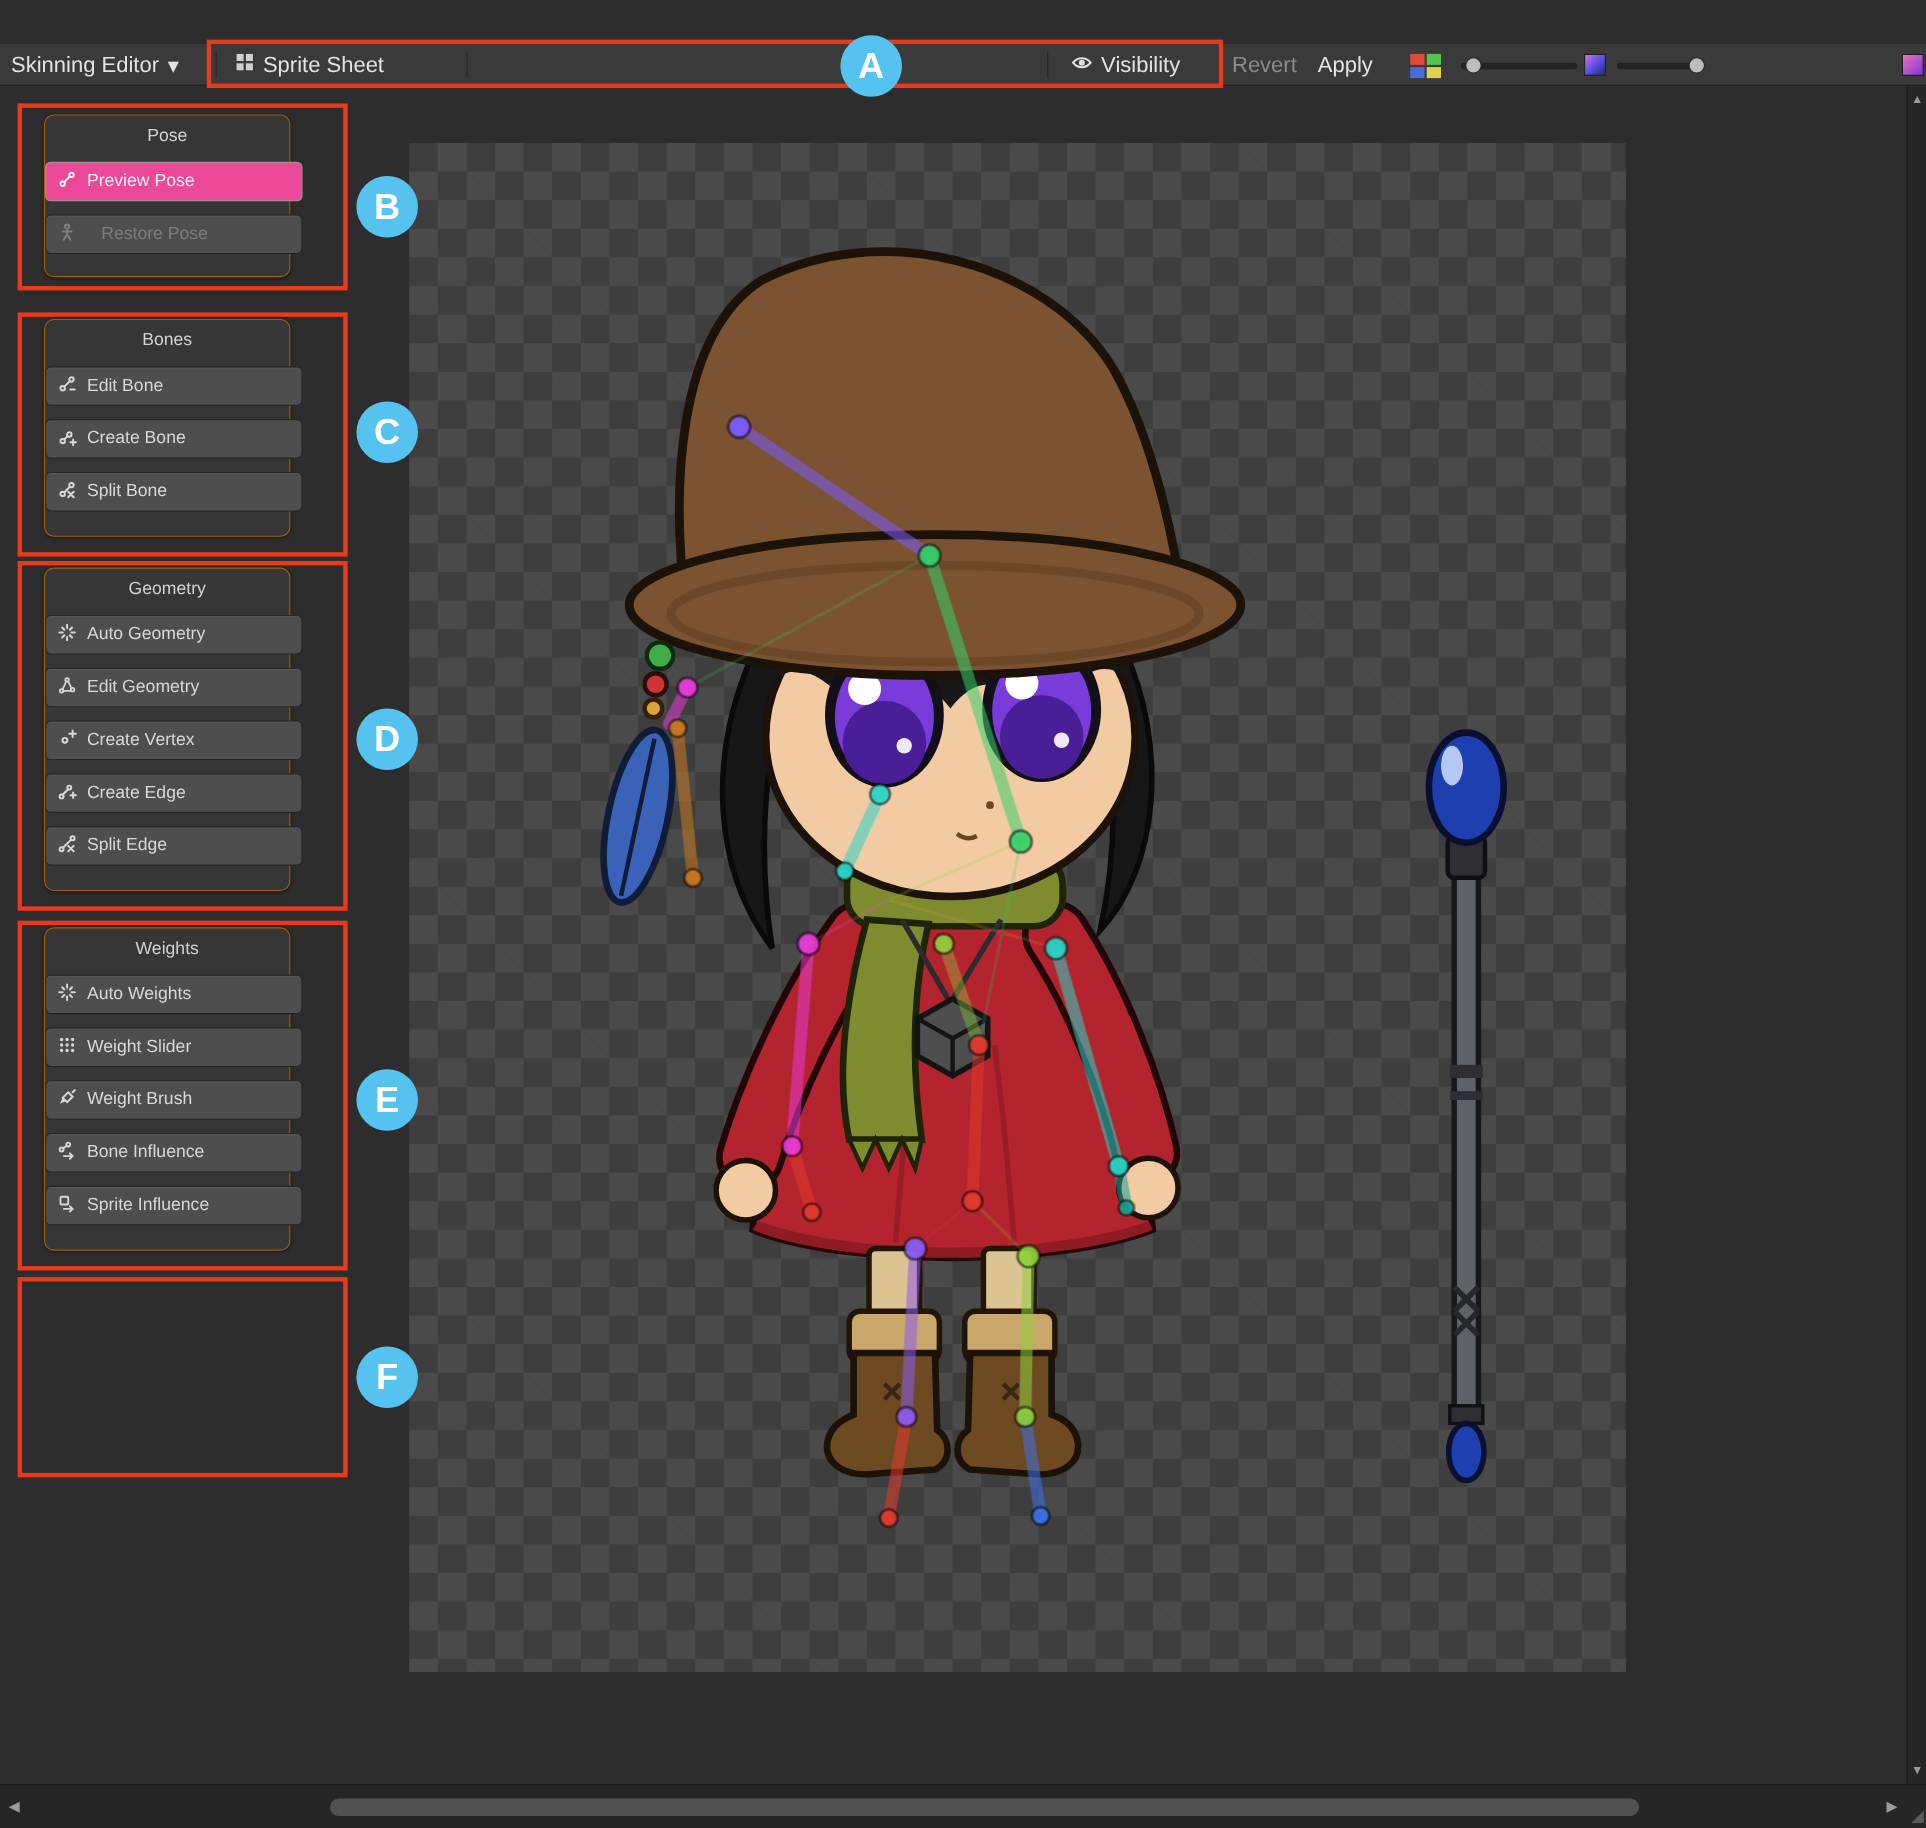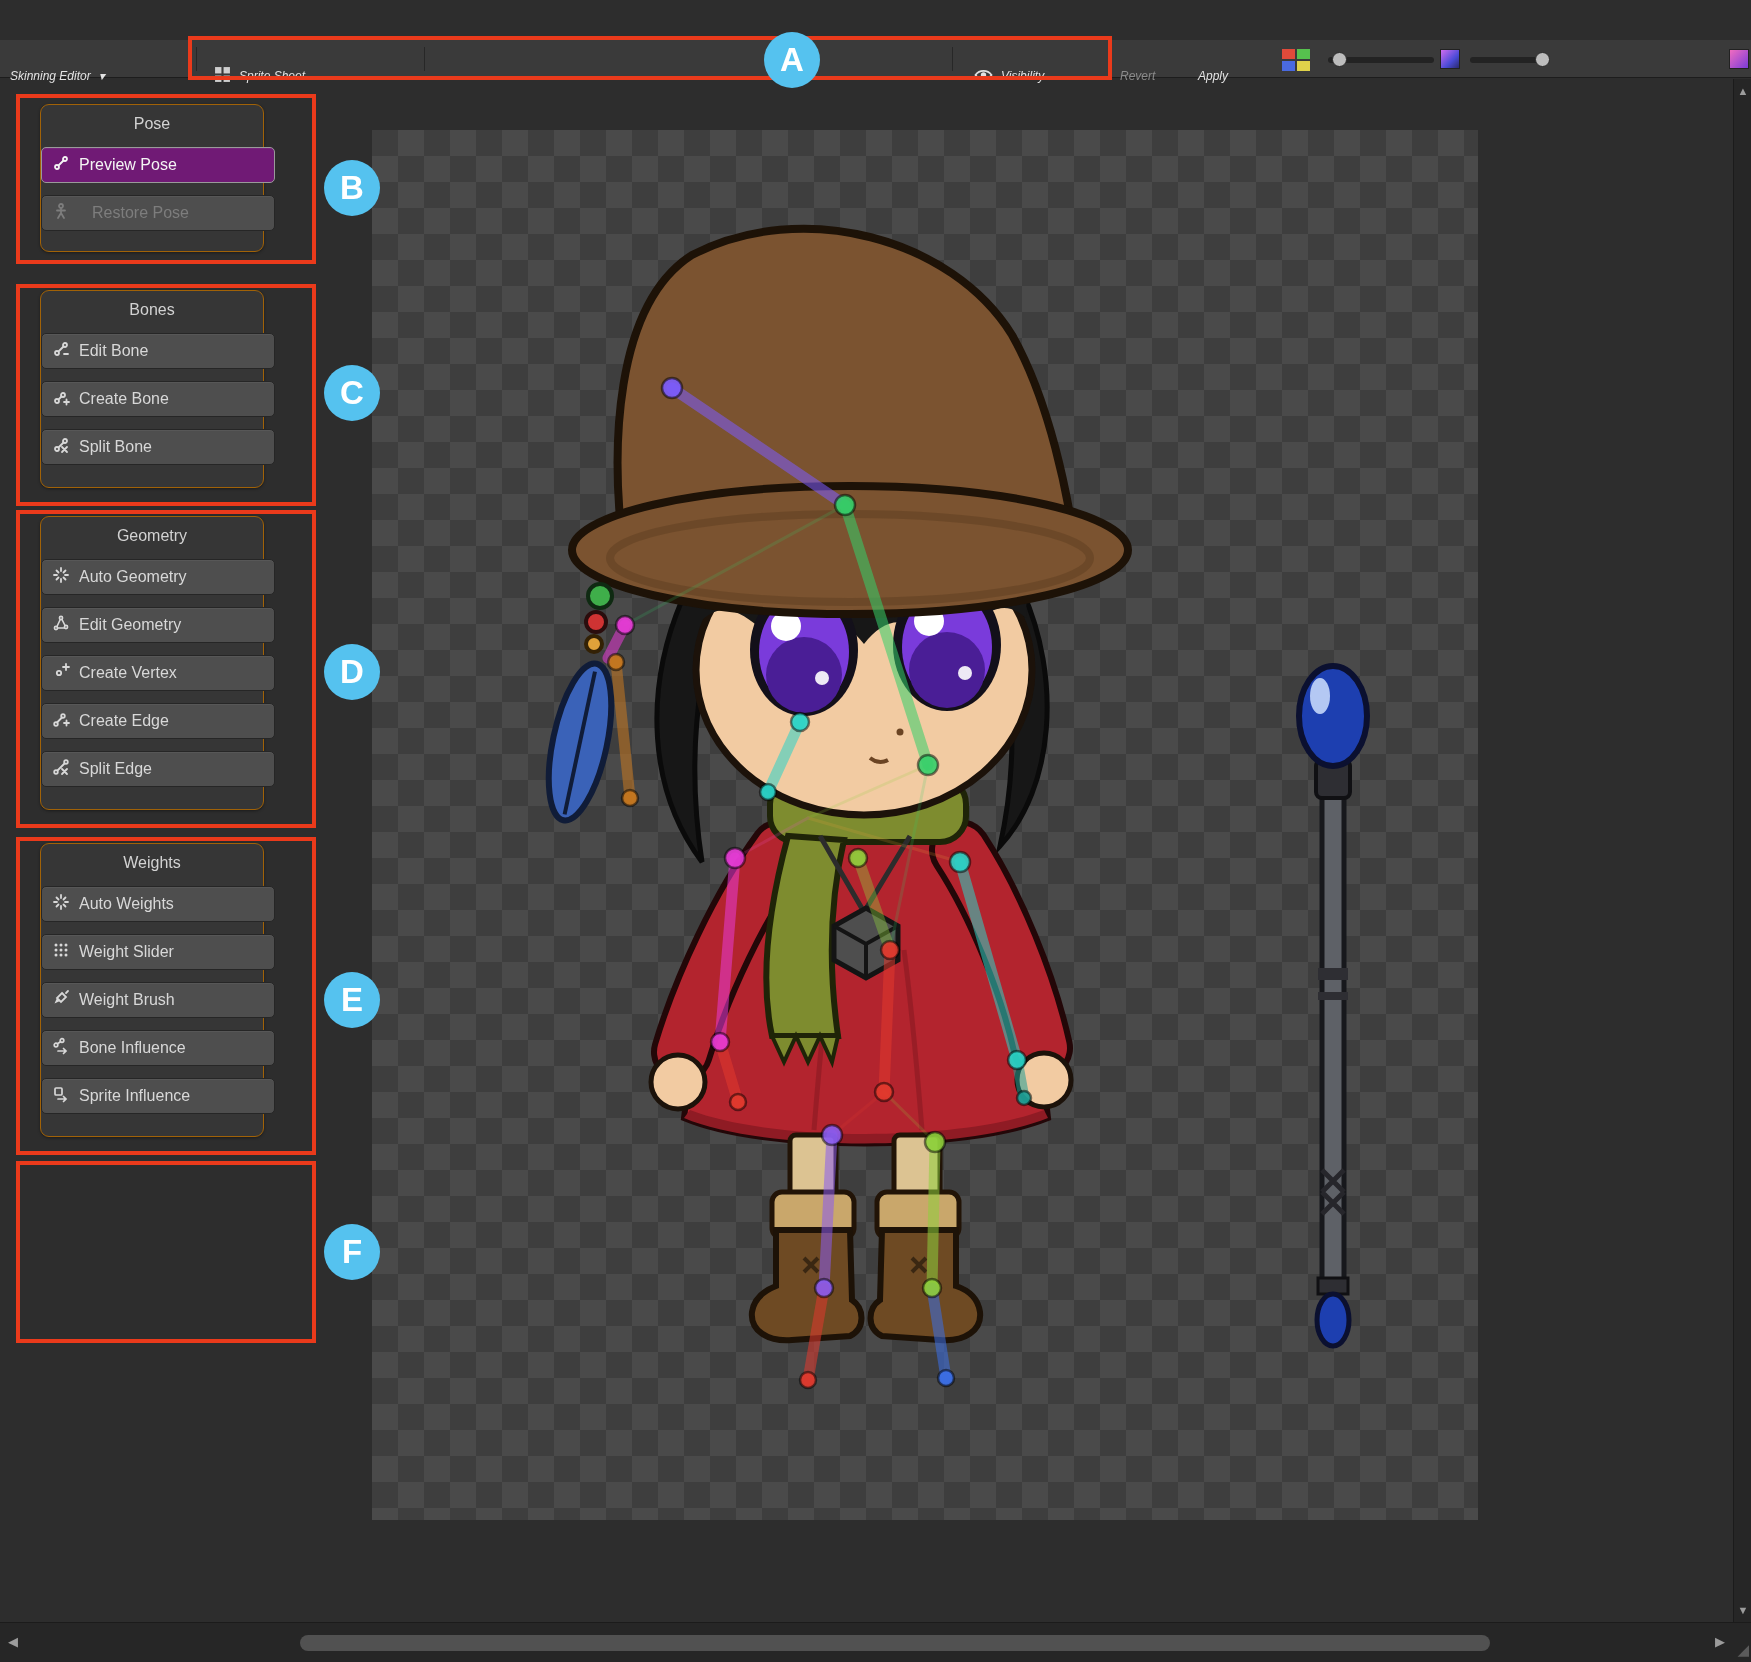--- a/index.html
+++ b/index.html
@@ -7,39 +7,39 @@
   body { background:#2d2d2d; font-family:"Liberation Sans",sans-serif; position:relative; overflow:hidden; color:#ddd; }
   #app { position:absolute; inset:0; }
 
   
   .tabstrip { position:absolute; left:0; top:0; width:100%; height:40px; background:#141414; }
   .tab { position:absolute; left:0; top:2px; width:164px; height:38px; background:#3a3a3a; border-radius:7px 7px 0 0; display:flex; align-items:center; justify-content:center; font-size:16px; color:#f2f2f2; cursor:pointer; }
   .kebab { position:absolute; right:8px; top:4px; width:28px; height:32px; color:#e8e8e8; font-size:21px; text-align:center; line-height:32px; cursor:pointer; }
 
   
   .toolbar { position:absolute; left:0; top:40px; width:100%; height:38px; background:#3a3a3a; border-bottom:1px solid #1d1d1d; }
-  .titem { position:absolute; top:17px; height:38px; display:flex; align-items:center; gap:8px; font-size:12px; color:#e3e3e3; cursor:pointer; white-space:nowrap;font-style:italic; }
+  .titem { position:absolute; top:0; height:38px; display:flex; align-items:center; gap:8px; font-size:20px; color:#e3e3e3; cursor:pointer; white-space:nowrap; }
   .sep { position:absolute; top:7px; width:1px; height:24px; background:#272727; }
   .tgray { color:#8b8b8b; }
   .swatch { position:absolute; top:9px; width:28px; height:22px; display:grid; grid-template-columns:1fr 1fr; grid-template-rows:1fr 1fr; gap:2px; cursor:pointer; }
   .swatch i { display:block; }
   .slider { position:absolute; top:17px; height:6px; background:#232323; border-radius:3px; cursor:pointer; }
   .knob { position:absolute; top:-5px; width:15px; height:15px; border-radius:50%; background:#bdbdbd; border:1px solid #2a2a2a; }
   .gradsq { position:absolute; top:9px; width:20px; height:20px; border:1px solid #222; background:linear-gradient(135deg,#d06cf0,#4b4bd8 60%,#2a2a6e); cursor:pointer; }
 
   
   .redbox { position:absolute; border:4px solid #ea3a1b; pointer-events:none; z-index:40; }
   .badge { position:absolute; width:56px; height:56px; border-radius:50%; background:#55c2ef; color:#fff; font-weight:bold; font-size:33px; display:flex; align-items:center; justify-content:center; z-index:41; }
 
   
   .panel { position:absolute; left:40px; width:224px; background:#363636; border:1px solid #a16207; border-radius:9px; box-shadow:0 1px 3px rgba(0,0,0,.4); z-index:10; }
   .panel-title { text-align:center; padding:10px 0 0; font-size:16px; color:#d2d2d2; margin-bottom:14px; }
   .pbtn { display:flex; align-items:center; gap:9px; width:234px; height:36px; margin:0 auto 12px; background:#4e4e4e; border:1px solid #262626; border-radius:5px; color:#d8d8d8; font-size:16px; padding:0 10px; cursor:pointer; font-family:inherit; box-shadow:inset 0 1px 0 rgba(255,255,255,.05); }
   .pbtn svg { flex:0 0 auto; }
-  .pbtn.active { background:#701a75; border-color:#9a9a9a; color:#f4f4f4; }
+  .pbtn.active { background:#ec4899; border-color:#9a9a9a; color:#f4f4f4; }
   .pbtn.disabled { color:#7d7d7d; cursor:default;gap:22px; }
 
   
   .canvas { position:absolute; left:372px; top:130px; width:1106px; height:1390px;
     background-color:#3e3e3e;
     background-image:
       linear-gradient(45deg,#4a4a4a 25%,transparent 25%,transparent 75%,#4a4a4a 75%),
       linear-gradient(45deg,#4a4a4a 25%,transparent 25%,transparent 75%,#4a4a4a 75%);
     background-size:52px 52px;
     background-position:0 0,26px 26px;

